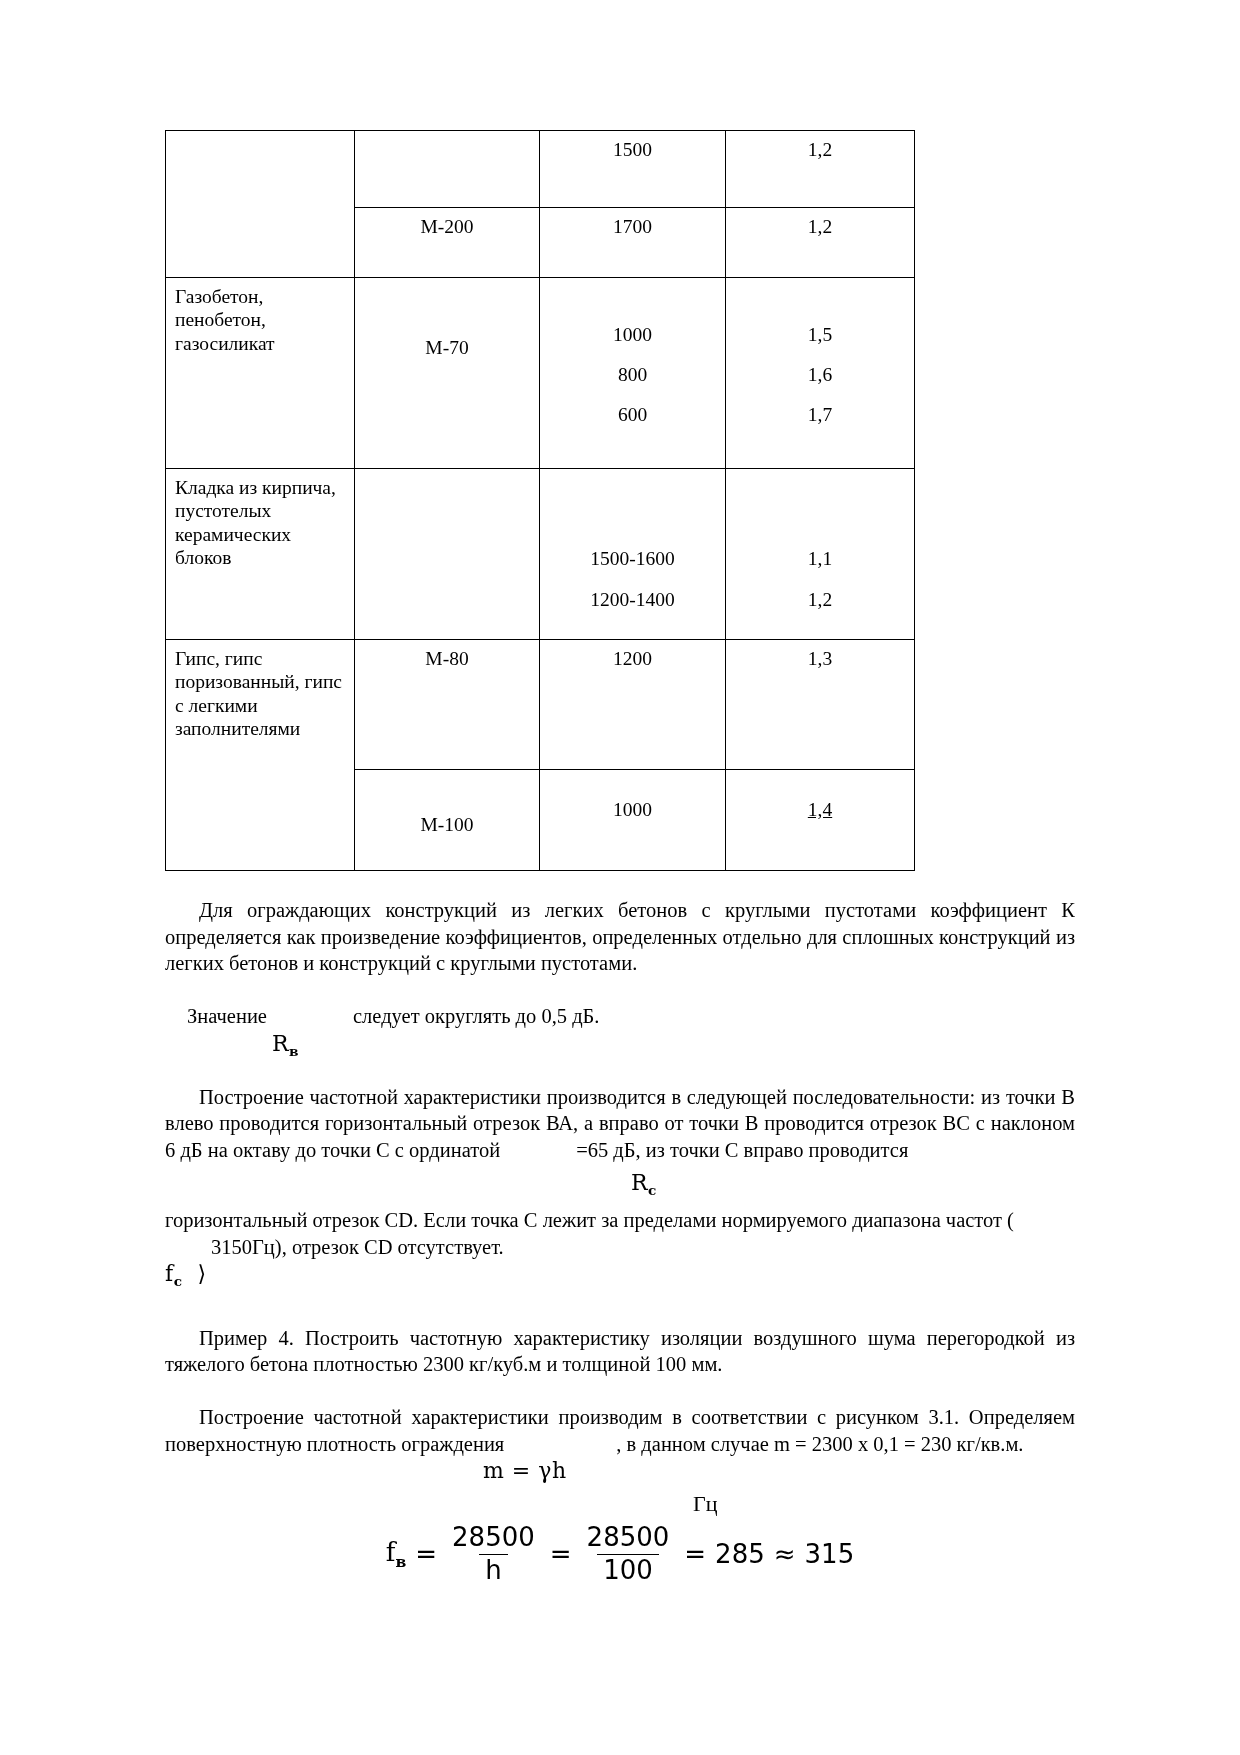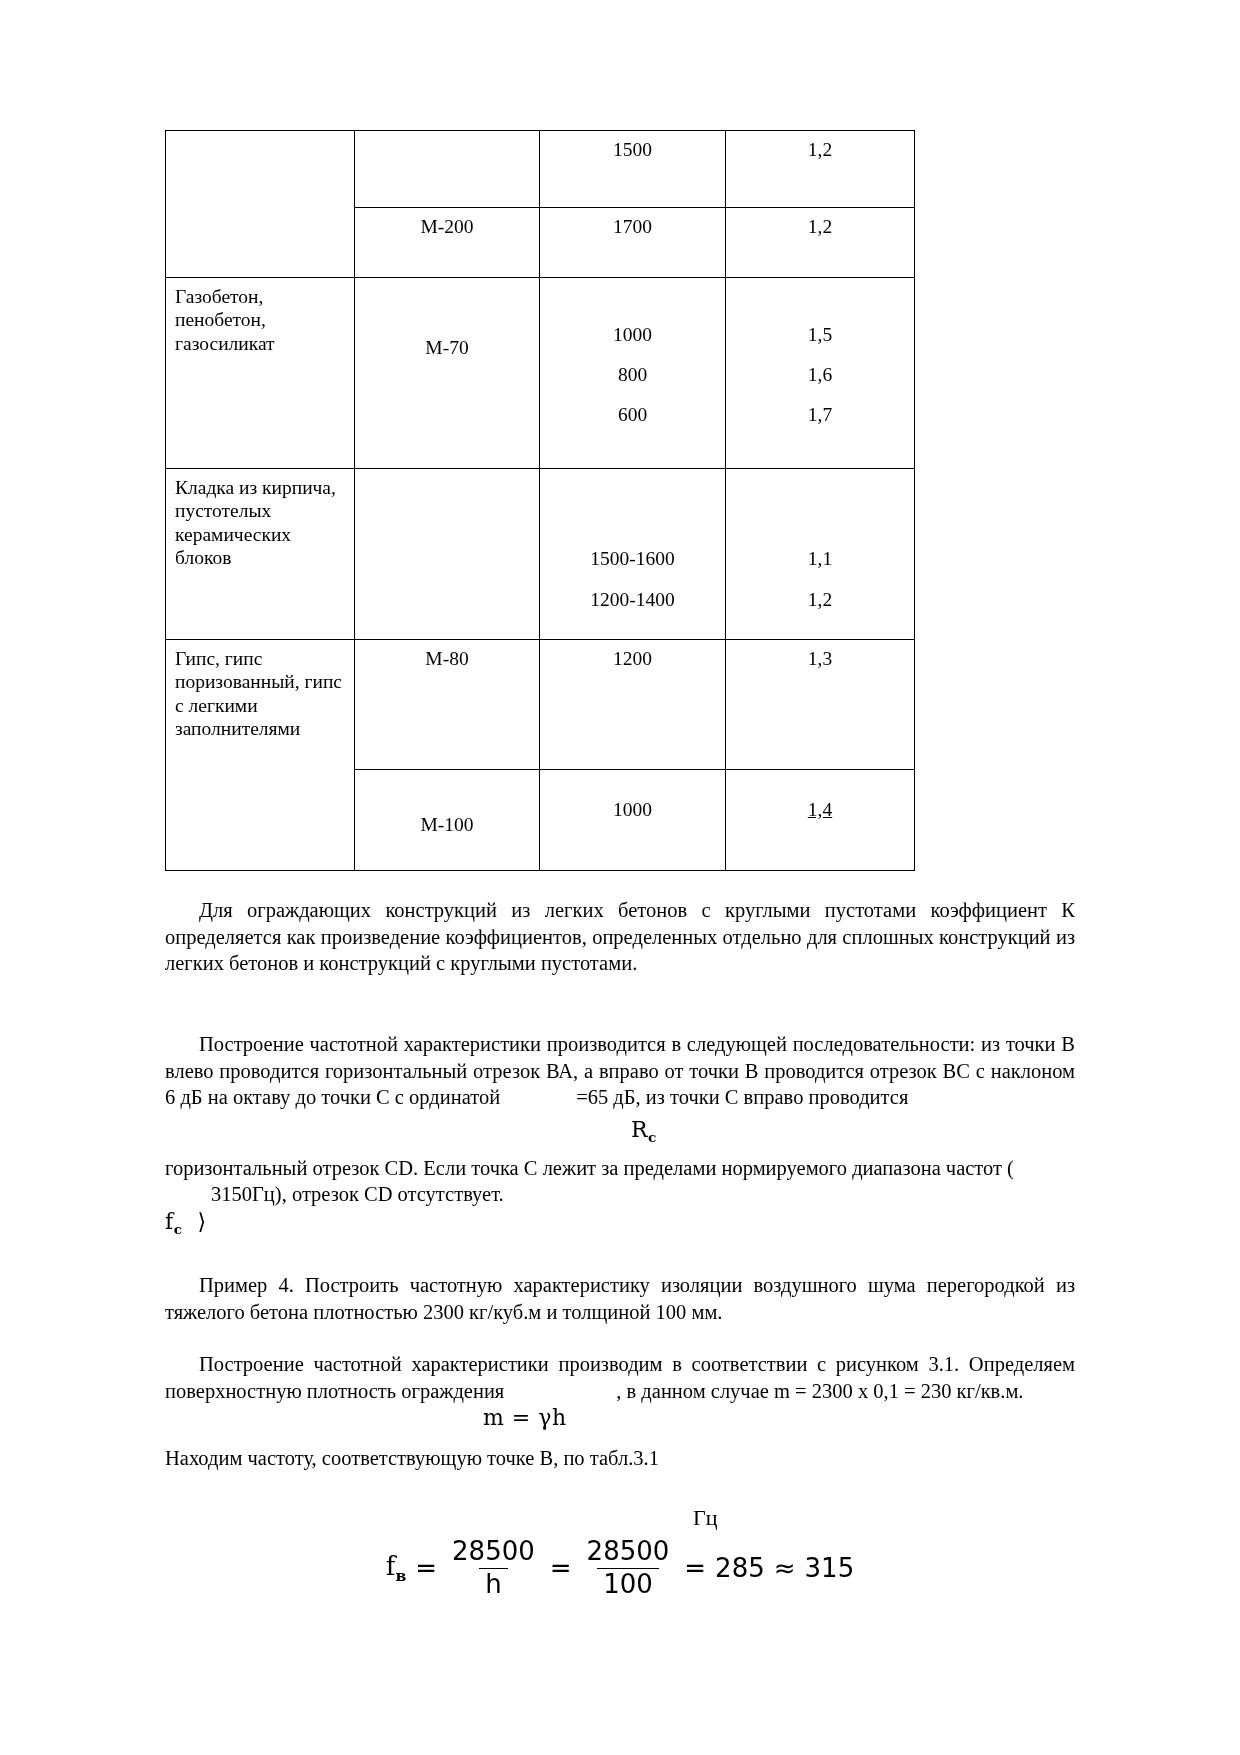--- a/index.html
+++ b/index.html
@@ -266,20 +266,26 @@
             <div class="cell-pad ctr" style="height:86px;text-decoration:underline;">
               <div style="margin-top:21px;">1,4</div>
             </div>
           </td>
         </tr>
       </tbody>
     </table>
 
     <p class="para just indent block">Для ограждающих конструкций из легких бетонов с круглыми пустотами коэффициент К определяется как произведение коэффициентов, определенных отдельно для сплошных конструкций из легких бетонов и конструкций с круглыми пустотами.</p>
 
+    <div class="block" style="position:relative;">
+      <p class="para noj" style="text-indent:22px;">
+        <span>Значение</span><span class="eqgap" style="width:86px;"></span><span>следует округлять до 0,5 дБ.</span>
+      </p>
+      <span class="eq-float" style="left:107px; top:28px;">R<sub>в</sub></span>
+    </div>
 
     <div class="block" style="margin-top:54px; position:relative;">
       <p class="para just indent">
         <span>Построение частотной характеристики производится в следующей последовательности: из точки В влево проводится горизонтальный отрезок ВА, а вправо от точки В проводится отрезок ВС с наклоном 6 дБ на октаву до точки С с ординатой</span><span class="eqgap" style="width:76px;"></span><span>=65 дБ, из точки С вправо проводится</span>
       </p>
       <span class="eq-float" style="left:466px; top:86px;text-align:center;">R<sub>c</sub></span>
     </div>
 
     <div style="margin-top:44px; position:relative;">
       <p class="para noj">горизонтальный отрезок CD. Если точка С лежит за пределами нормируемого диапазона частот (</p>
@@ -289,21 +295,20 @@
 
     <p class="para just indent" style="margin-top:64px;">Пример 4. Построить частотную характеристику изоляции воздушного шума перегородкой из тяжелого бетона плотностью 2300 кг/куб.м и толщиной 100 мм.</p>
 
     <div class="block" style="position:relative;">
       <p class="para just indent">
         <span>Построение частотной характеристики производим в соответствии с рисунком 3.1. Определяем поверхностную плотность ограждения</span><span class="eqgap" style="width:112px;"></span><span>, в данном случае m = 2300 х 0,1 = 230 кг/кв.м.</span>
       </p>
       <span class="eq-float" style="left:318px; top:54px;">m = γh</span>
     </div>
 
-    <p class="para noj" style="margin-top:40px;">Находим частоту, соответствующую точке В, по табл.3.1</p>
 
     <div style="position:relative; height:130px; margin-top:34px;">
       <span class="unit-hz" style="left:528px; top:0px;">Гц</span>
       <div class="formula-wrap" style="top:32px;">
         <span class="formula">
           <span class="fsym">f<sub>в</sub></span>
           <span>=</span>
           <span class="frac">
             <span class="num">28500</span>
             <span class="den">h</span>

